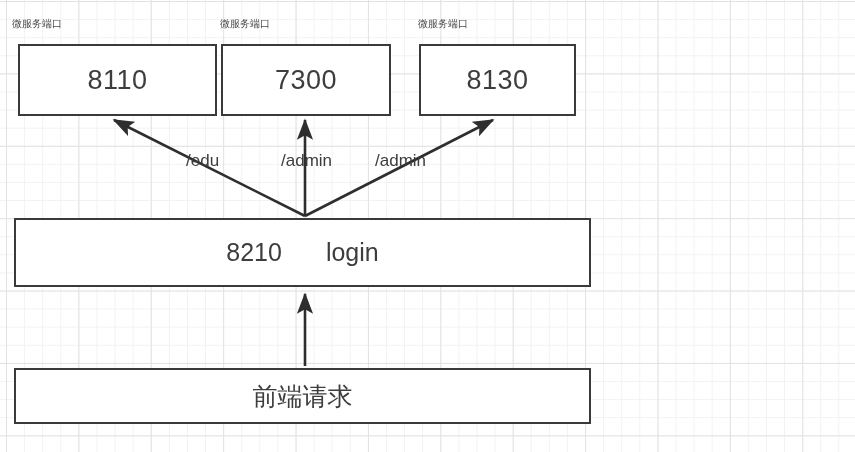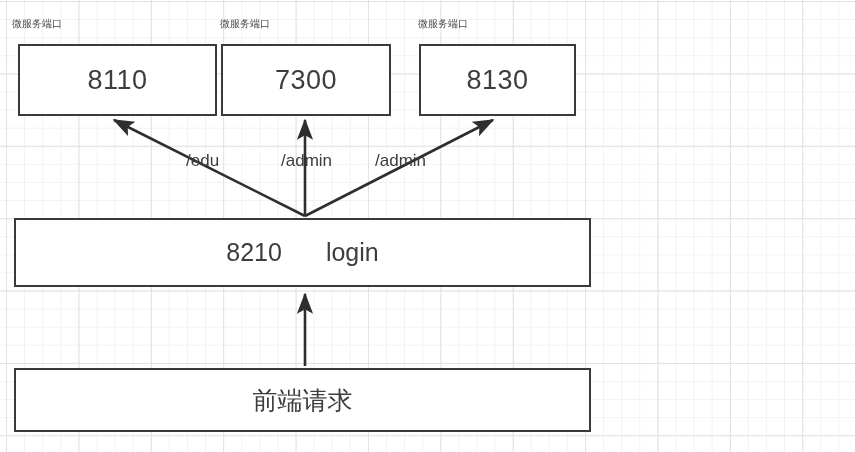--- a/index.html
+++ b/index.html
@@ -74,21 +74,21 @@
   #nginx-box .inner {
     display: flex;
     align-items: baseline;
     gap: 44px;
   }
 
   #frontend-box {
     left: 14px;
     top: 368px;
     width: 577px;
-    height: 64px;
+    height: 56px;
     font-size: 25px;
   }
 
   
   #arrow-layer {
     position: absolute;
     left: 0; top: 0;
     width: 855px;
     height: 452px;
     pointer-events: none;

